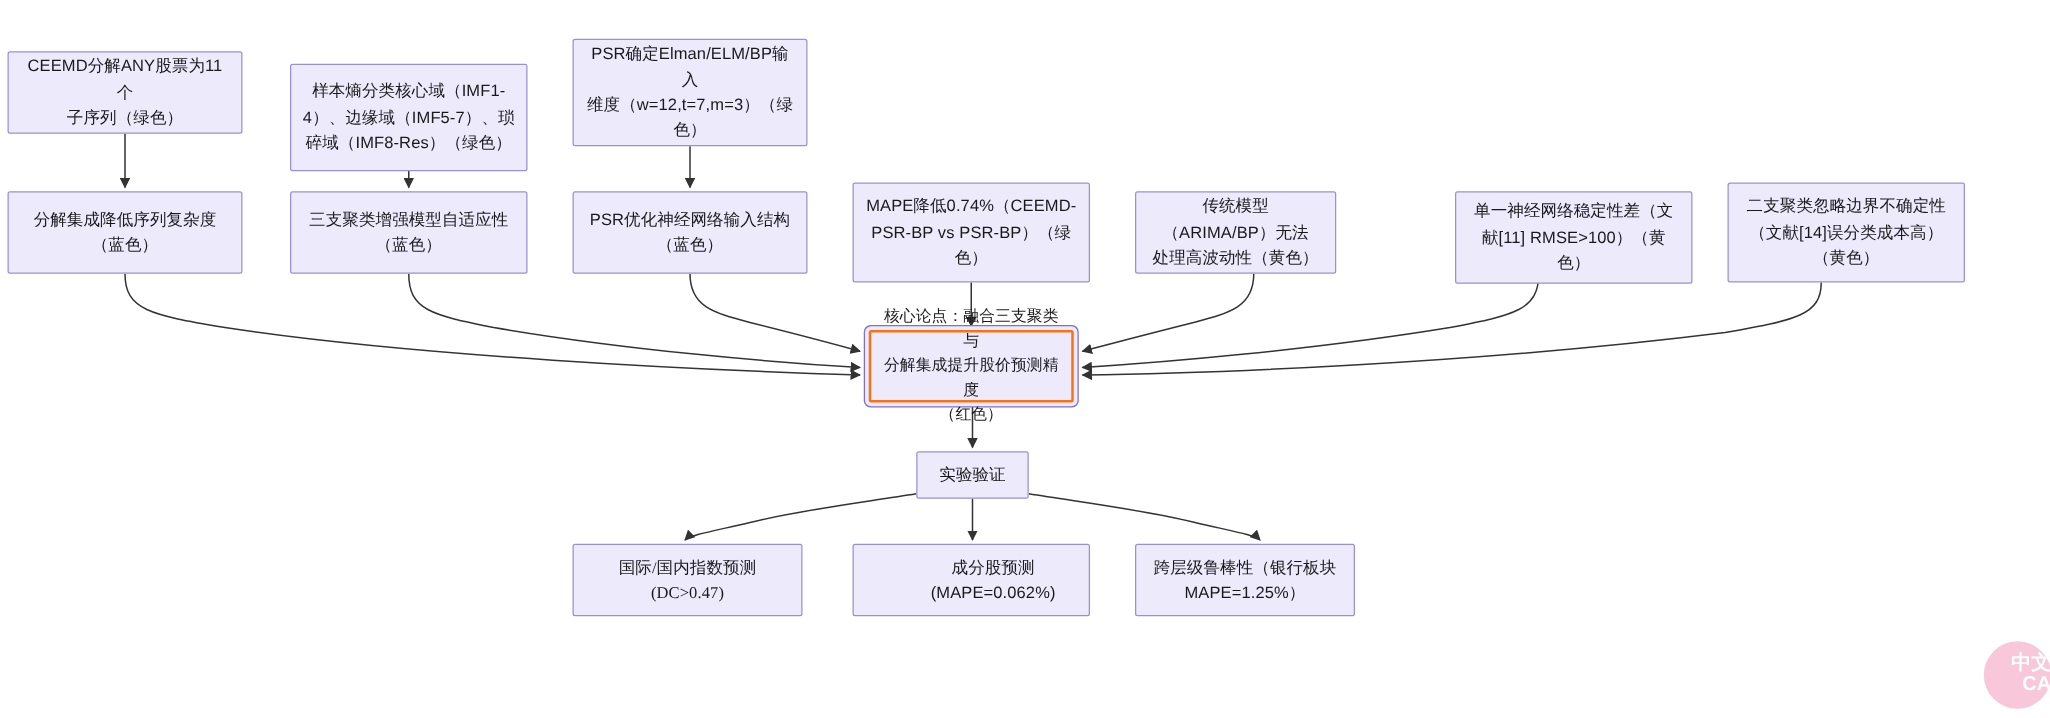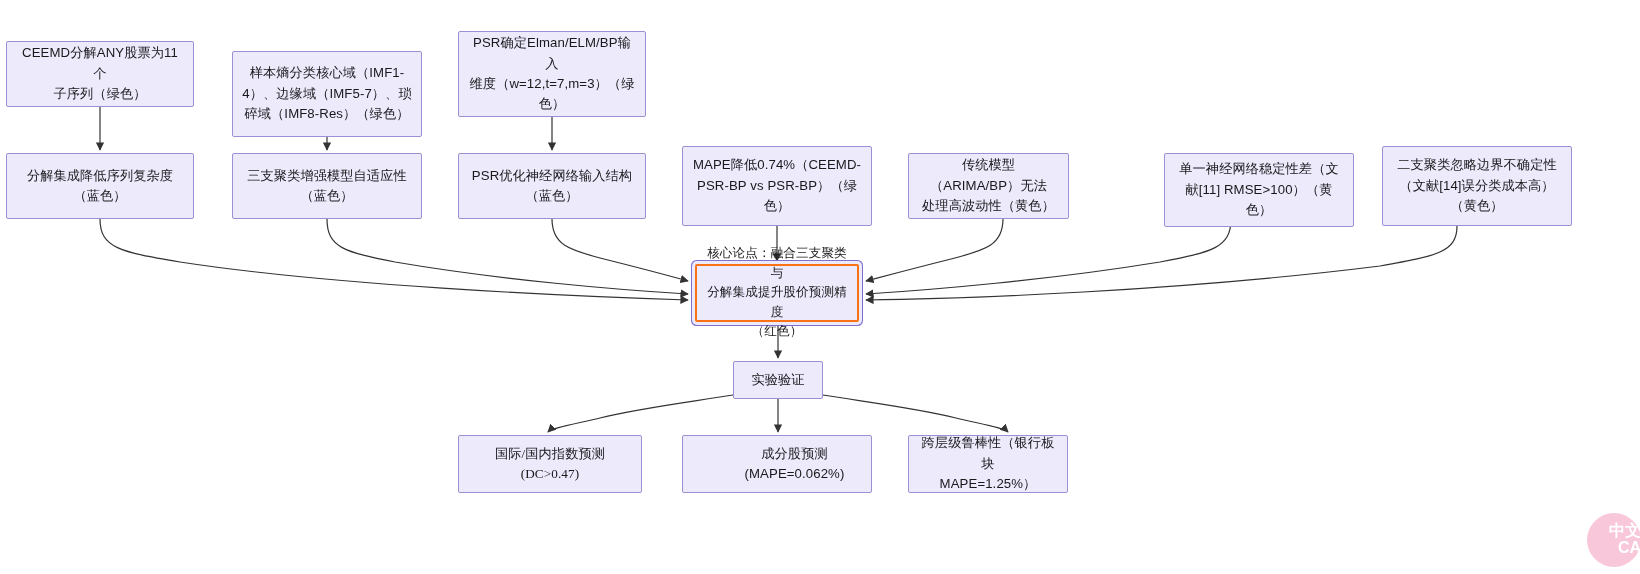--- a/index.html
+++ b/index.html
@@ -124,19 +124,19 @@
 （红色）</div>
 
   <div class="node" style="left:733px;top:361px;width:90px;height:38px;">实验验证</div>
 
   <div class="node" style="left:458px;top:435px;width:184px;height:58px;font-family:Liberation Serif, serif;">国际/国内指数预测
 (DC&gt;0.47)</div>
 
   <div class="node" style="left:682px;top:435px;width:190px;height:58px;padding-left:44px;">成分股预测
 (MAPE=0.062%)</div>
 
-  <div class="node" style="left:908px;top:435px;width:160px;height:58px;">跨层级鲁棒性（银行板块
+  <div class="node" style="left:908px;top:435px;width:176px;height:58px;">跨层级鲁棒性（银行板块
 MAPE=1.25%）</div>
 
   <div class="watermark" style="left:1587px;top:513px;">中文
 CA</div>
 
 </div>
 
 </body></html>

